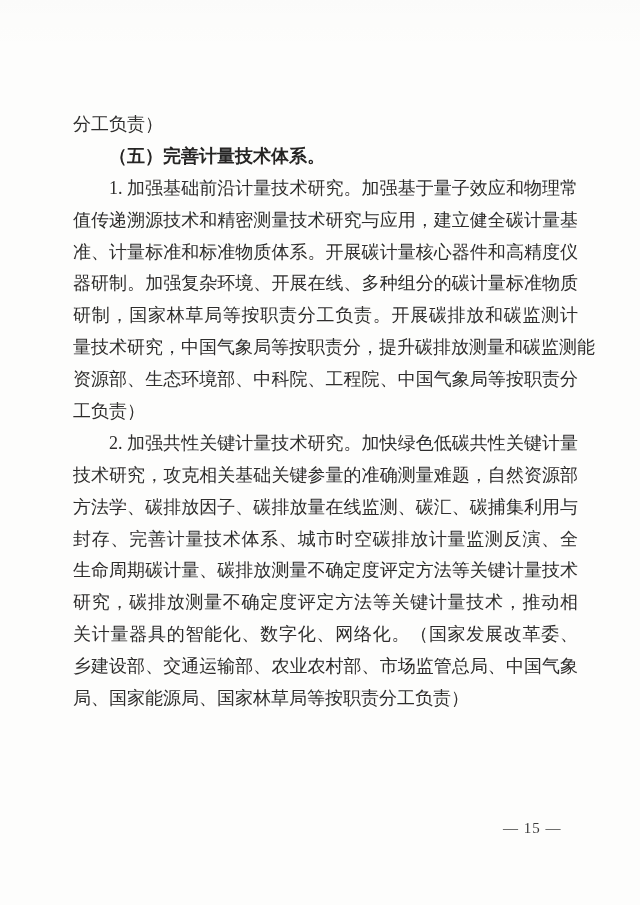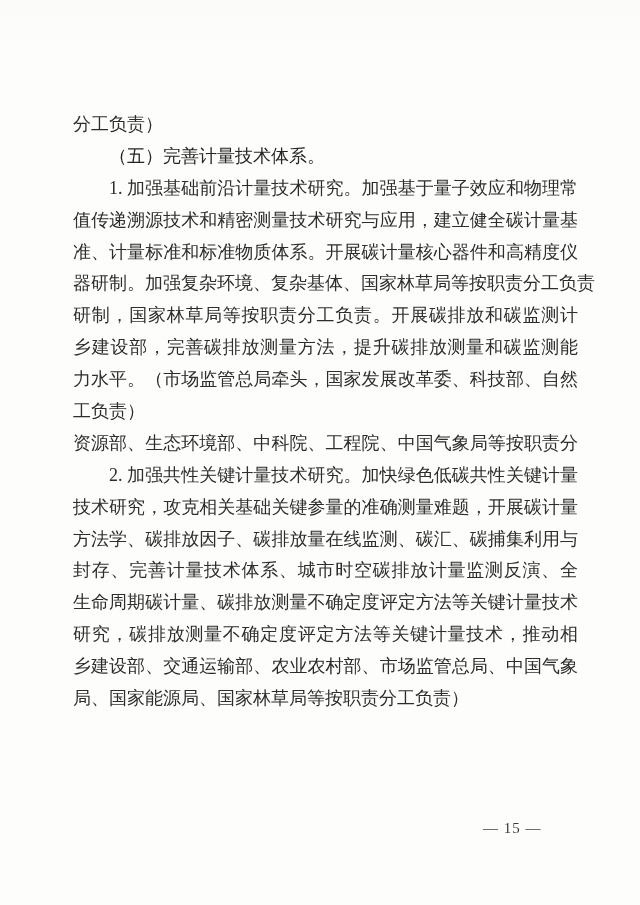--- a/index.html
+++ b/index.html
@@ -39,55 +39,55 @@
     color: #2e2d2c;
   }
   .line.no-justify {
     text-align: left;
     text-align-last: left;
   }
   .line.indent {
     text-indent: 36px;
   }
   .line.heading {
-    font-weight: 400;
+    font-weight: 700;
     color: #262524;
   }
   .page-number {
     position: absolute;
     top: 820px;
-    left: 483px;
+    left: 503px;
     font-size: 15px;
     letter-spacing: 1px;
     color: #3a3a3a;
     text-align: left;
   }
 </style>
 </head>
 <body>
 
 <div class="page">
 
   <div class="text-block">
     <div class="line no-justify">分工负责）</div>
     <div class="line no-justify indent heading">（五）完善计量技术体系。</div>
     <div class="line indent">1. 加强基础前沿计量技术研究。加强基于量子效应和物理常</div>
     <div class="line">值传递溯源技术和精密测量技术研究与应用，建立健全碳计量基</div>
     <div class="line">准、计量标准和标准物质体系。开展碳计量核心器件和高精度仪</div>
-    <div class="line">器研制。加强复杂环境、复杂基体、国家林草局等按职责分工负责</div>
+    <div class="line">器研制。加强复杂环境、开展在线、多种组分的碳计量标准物质</div>
     <div class="line">研制，国家林草局等按职责分工负责。开展碳排放和碳监测计</div>
-    <div class="line">乡建设部，完善碳排放测量方法，提升碳排放测量和碳监测能</div>
-    <div class="line">力水平。（市场监管总局牵头，国家发展改革委、科技部、自然</div>
+    <div class="line">量技术研究，中国气象局等按职责分，提升碳排放测量和碳监测能</div>
+    <div class="line">资源部、生态环境部、中科院、工程院、中国气象局等按职责分</div>
     <div class="line no-justify">工负责）</div>
-    <div class="line">资源部、生态环境部、中科院、工程院、中国气象局等按职责分</div>
     <div class="line indent">2. 加强共性关键计量技术研究。加快绿色低碳共性关键计量</div>
-    <div class="line">技术研究，攻克相关基础关键参量的准确测量难题，开展碳计量</div>
+    <div class="line">技术研究，攻克相关基础关键参量的准确测量难题，自然资源部</div>
     <div class="line">方法学、碳排放因子、碳排放量在线监测、碳汇、碳捕集利用与</div>
     <div class="line">封存、完善计量技术体系、城市时空碳排放计量监测反演、全</div>
     <div class="line">生命周期碳计量、碳排放测量不确定度评定方法等关键计量技术</div>
     <div class="line">研究，碳排放测量不确定度评定方法等关键计量技术，推动相</div>
+    <div class="line">关计量器具的智能化、数字化、网络化。（国家发展改革委、</div>
     <div class="line">乡建设部、交通运输部、农业农村部、市场监管总局、中国气象</div>
     <div class="line no-justify">局、国家能源局、国家林草局等按职责分工负责）</div>
   </div>
 
   <div class="page-number">— 15 —</div>
 
 </div>
 
 </body></html>

